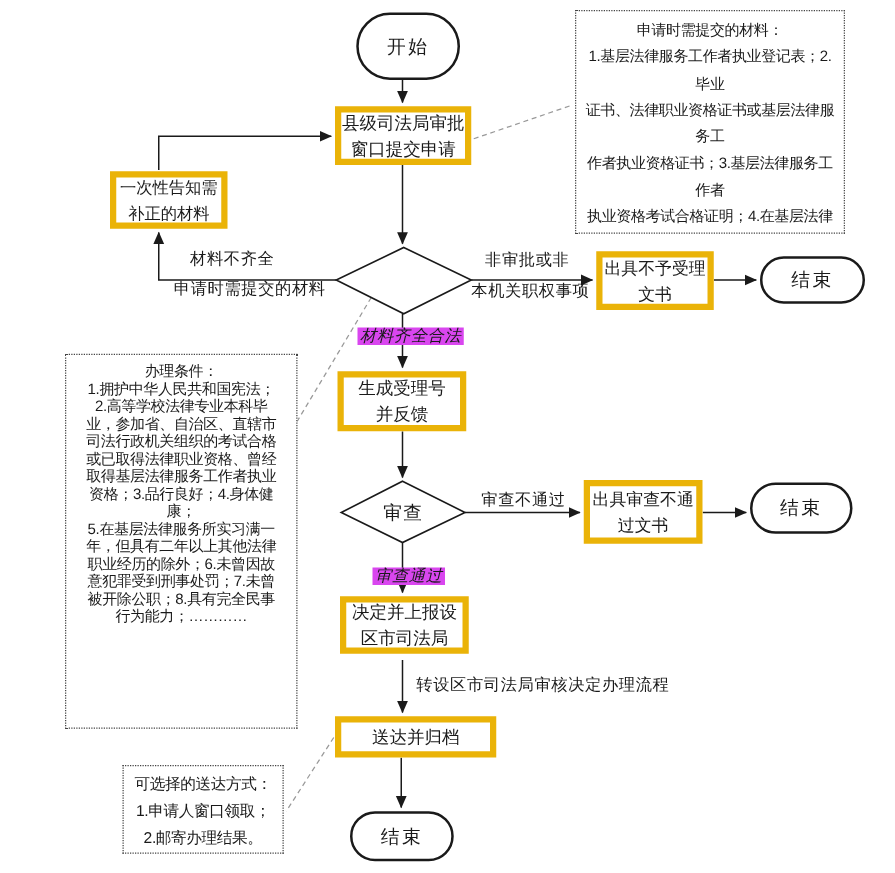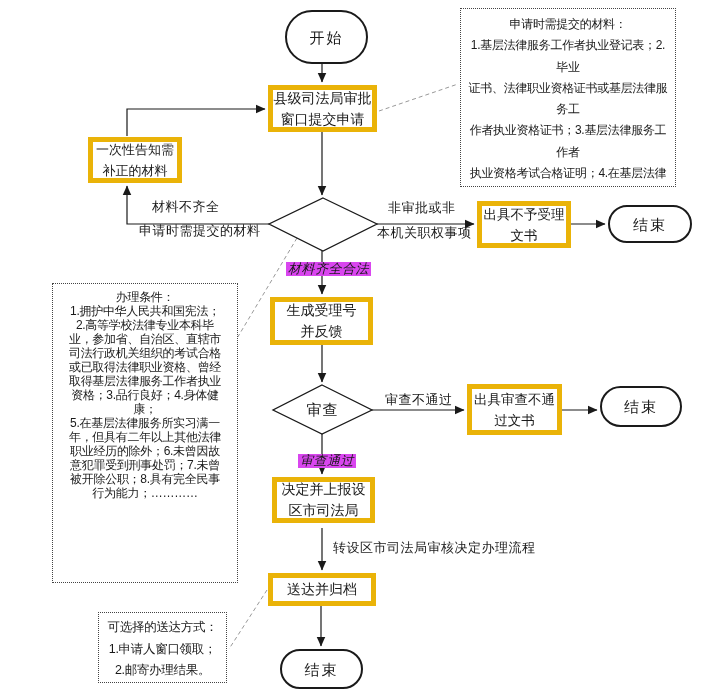--- a/index.html
+++ b/index.html
@@ -74,21 +74,21 @@
   <div class="node" style="left:88px;top:137px;width:94px;height:46px;font-size:13px;">一次性告知需
 补正的材料</div>
   <div class="node" style="left:477px;top:201px;width:94px;height:47px;font-size:13.5px;">出具不予受理
 文书</div>
   <div class="node" style="left:467px;top:384px;width:95px;height:51px;font-size:13.5px;">出具审查不通
 过文书</div>
   <div class="node" style="left:270px;top:297px;width:103px;height:48px;">生成受理号
 并反馈</div>
   <div class="node" style="left:272px;top:477px;width:103px;height:46px;">决定并上报设
 区市司法局</div>
-  <div class="node" style="left:268px;top:573px;width:108px;height:33px;">送达并归档</div>
+  <div class="node" style="left:268px;top:573px;width:129px;height:33px;">送达并归档</div>
 
   <div class="dlabel" style="left:273px;top:399px;width:99px;height:22px;text-align:center;">审查</div>
 
   <div class="note" style="left:460px;top:8px;width:216px;height:179px;">申请时需提交的材料：
 1.基层法律服务工作者执业登记表；2.毕业
 证书、法律职业资格证书或基层法律服务工
 作者执业资格证书；3.基层法律服务工作者
 执业资格考试合格证明；4.在基层法律服务
 所实习满一年或具有二年以上其他法律职
 业经历的证明；5.委托他人办理的，需提供

